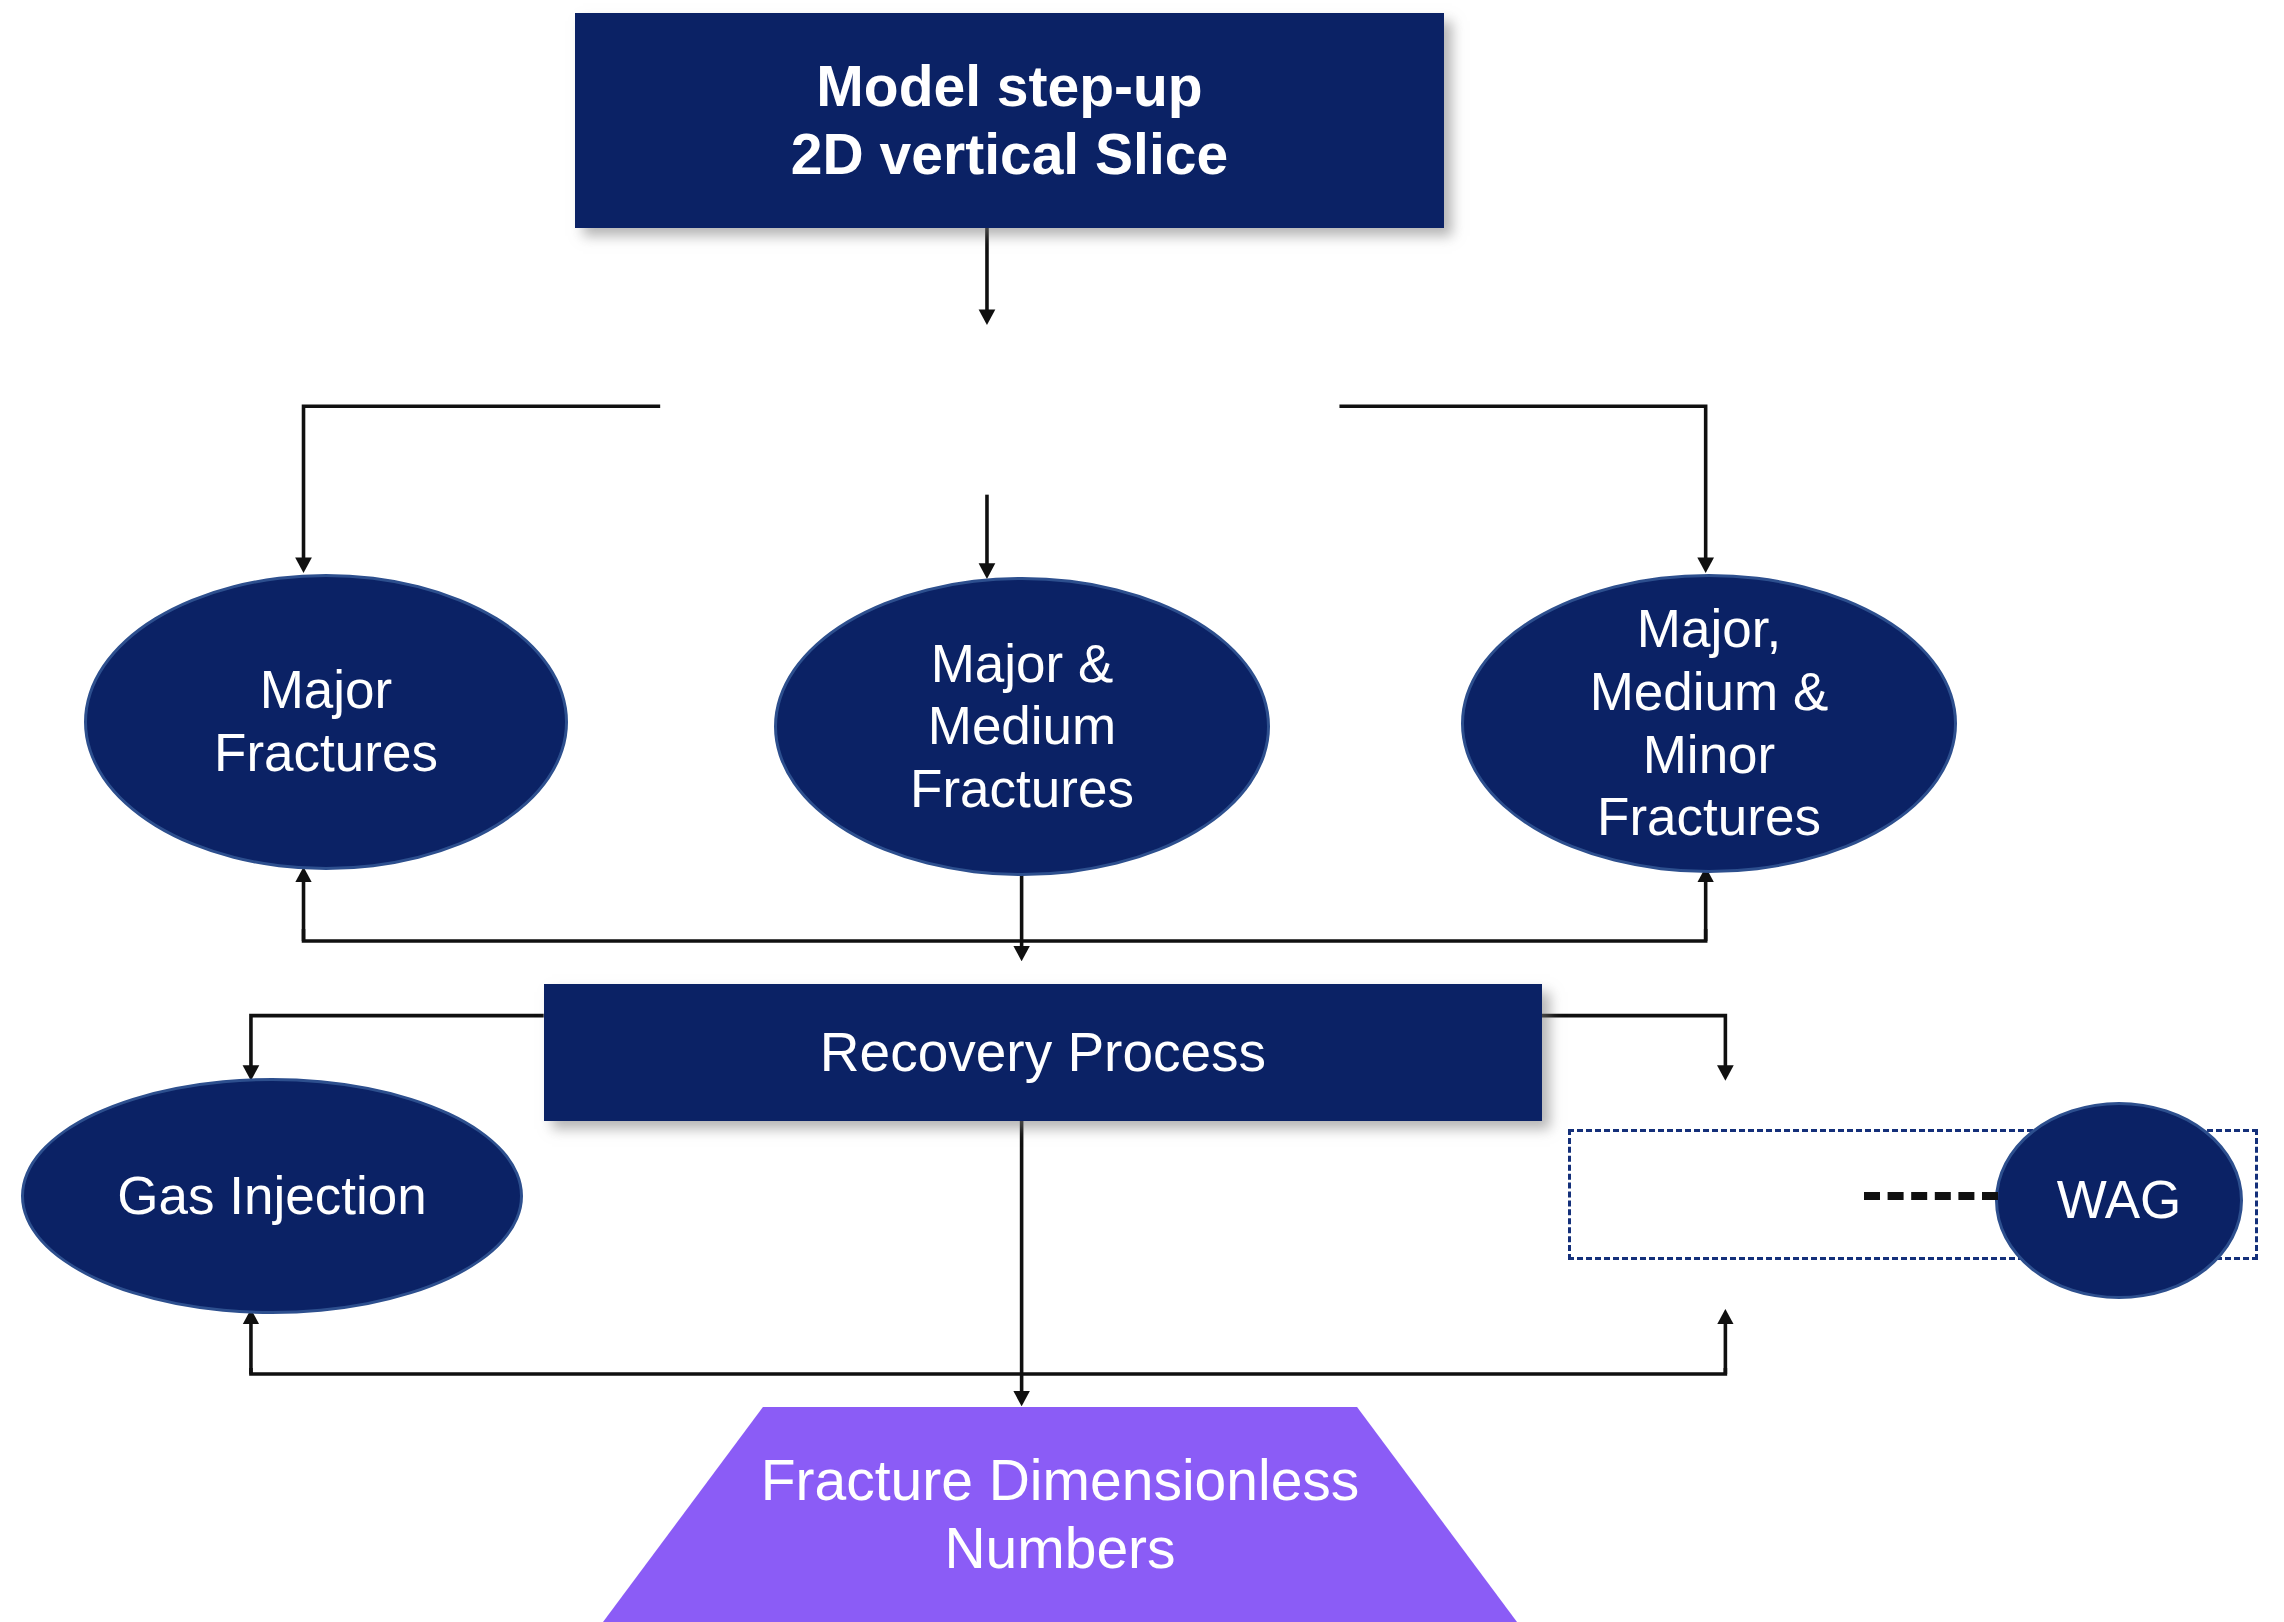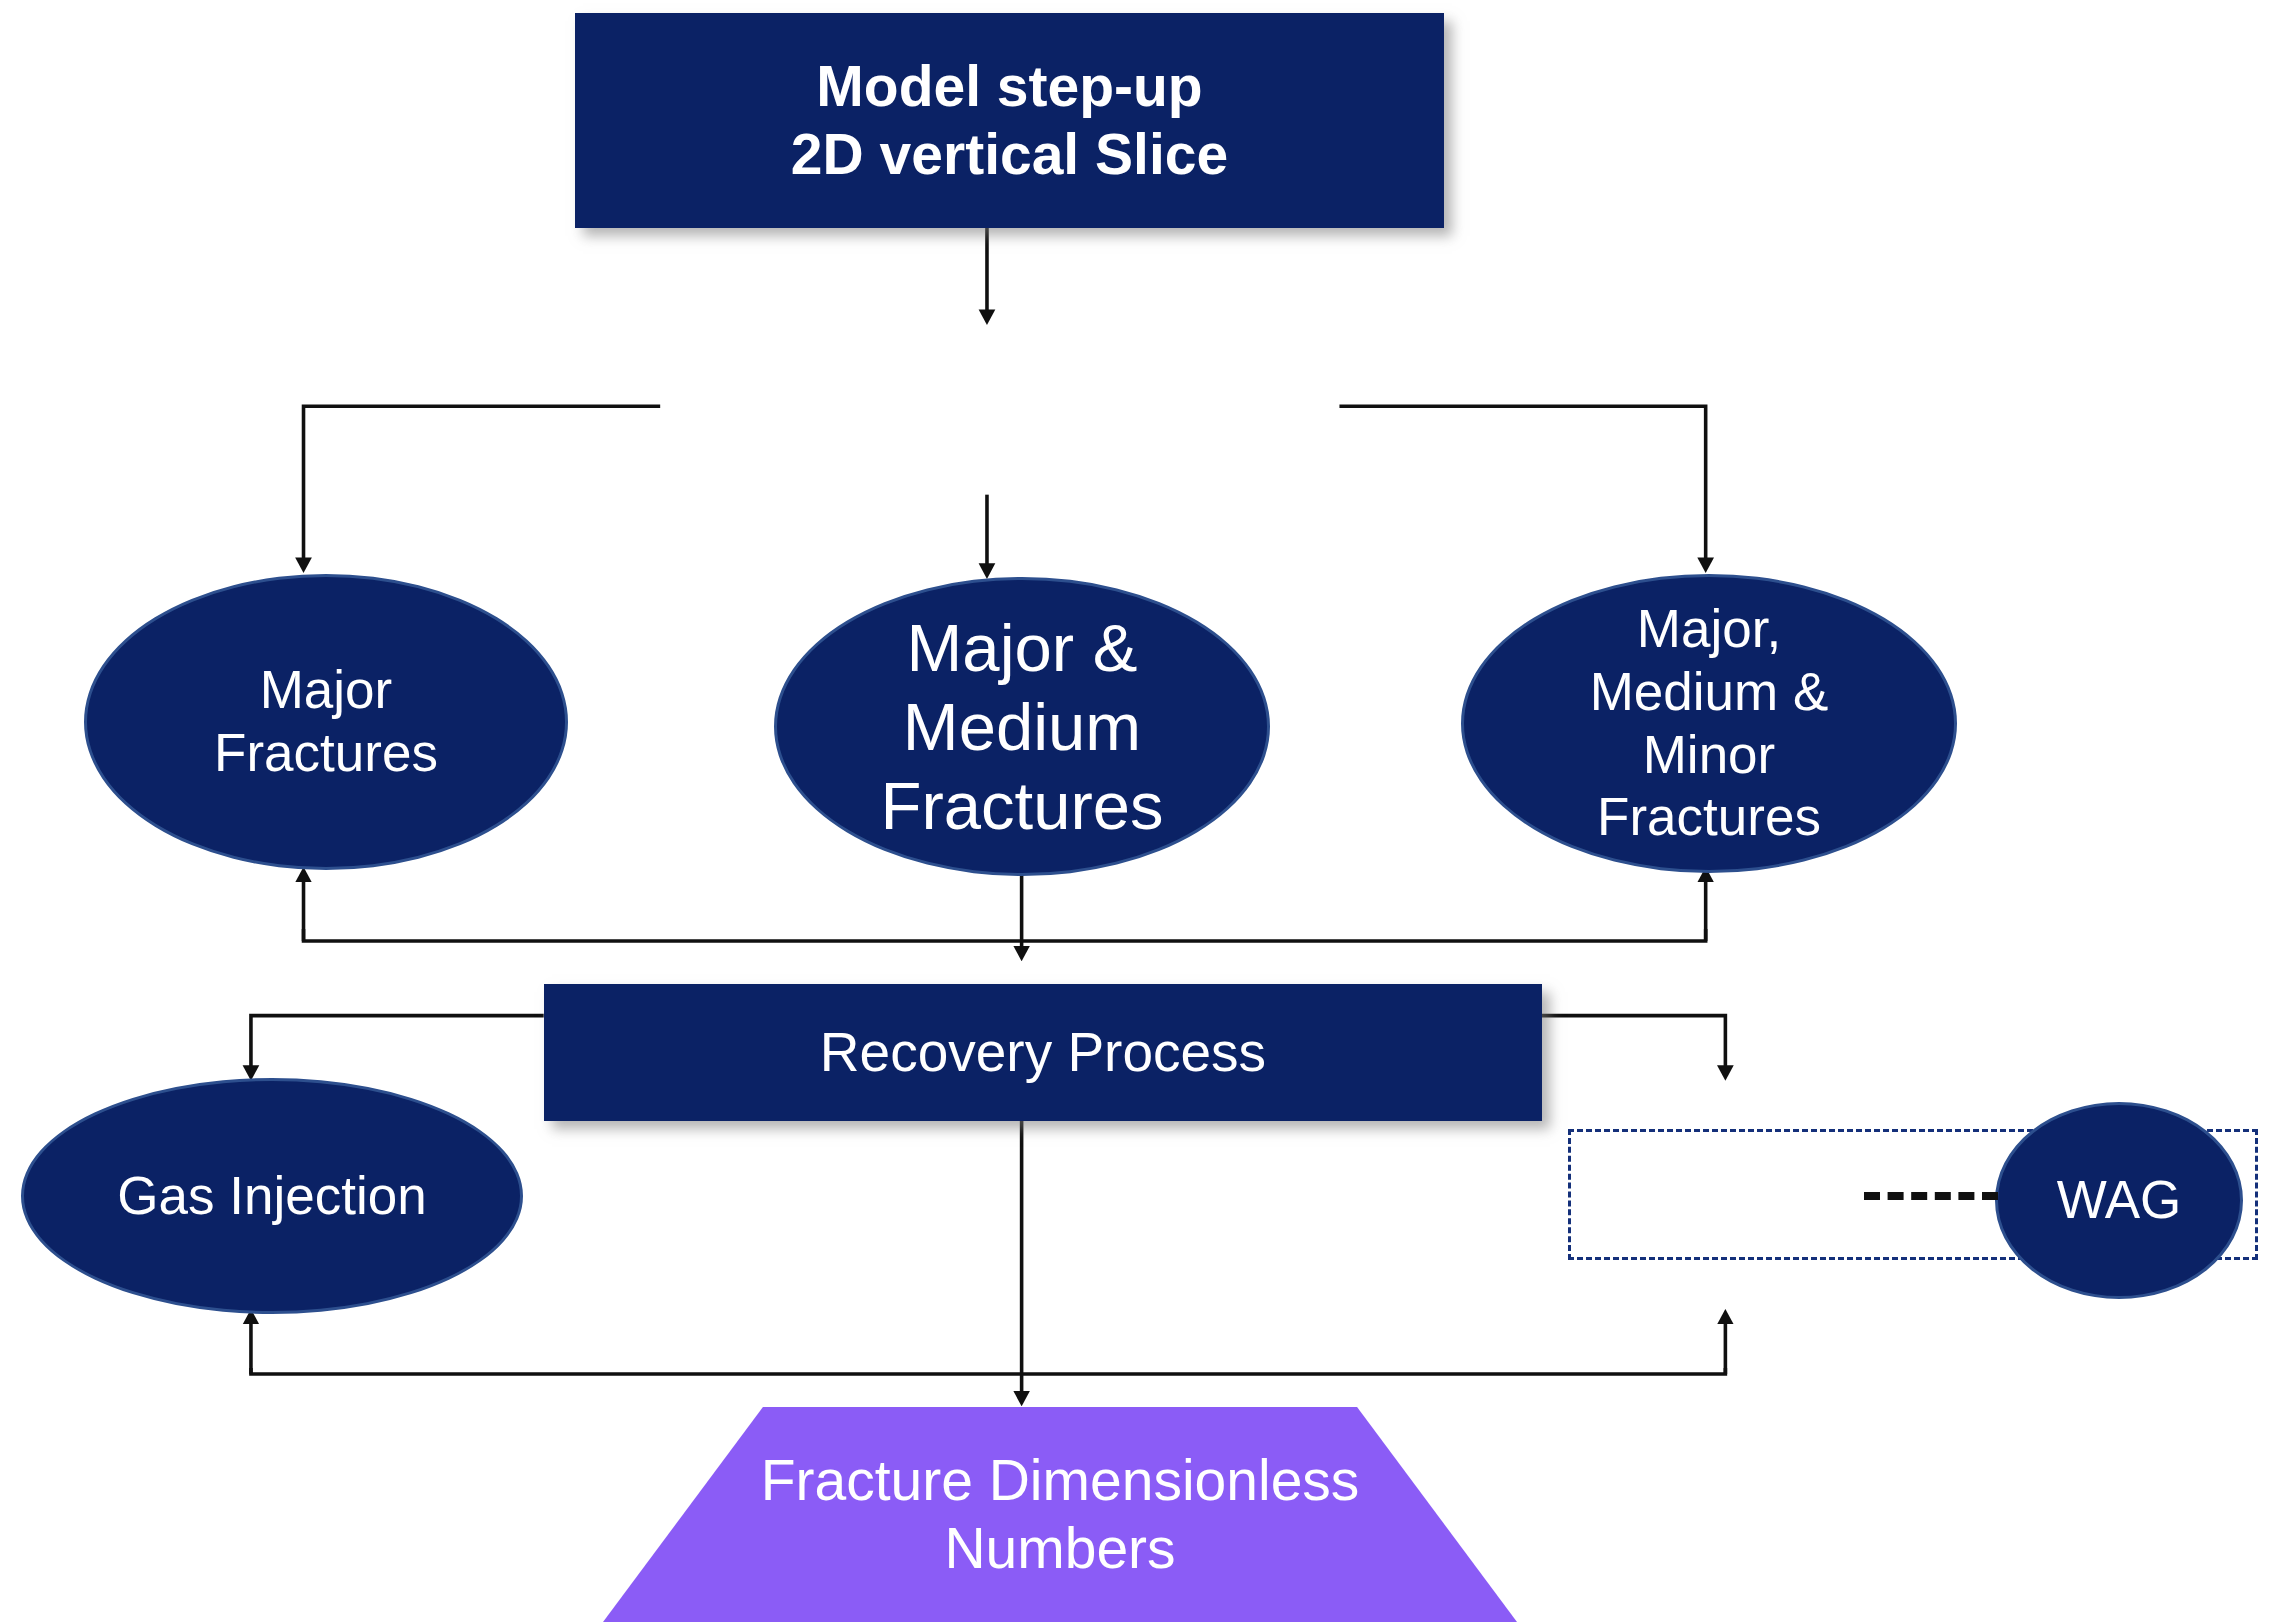--- a/index.html
+++ b/index.html
@@ -72,21 +72,21 @@
   
   .dash-connector {
     position: absolute;
     z-index: 6;
     border-top: 8.4px dashed #101010;
   }
 
   #n-model      { left: 553px;  top: 13px;   width: 869px; height: 215px;  font-size: 57px; font-weight: bold; margin-left: 22px; }
   #n-fracnet    { left: 660px; top: 320px;  width: 678px; height: 173px;  font-size: 55px; }
   #n-major      { left: 84px;  top: 574px;  width: 484px;  height: 296px;  font-size: 53px; }
-  #n-majmed     { left: 774px; top: 577px;  width: 496px;  height: 299px;  font-size: 67px; }
+  #n-majmed     { left: 774px; top: 577px;  width: 496px;  height: 299px;  font-size: 53px; }
   #n-majmedmin  { left: 1461px; top: 574px;  width: 496px;  height: 299px;  font-size: 53px; }
   #n-recovery   { left: 544px;  top: 962px; width: 998px; height: 137px;  font-size: 55px; margin-top: 22px; }
   #n-gas        { left: 21px;   top: 1078px; width: 502px;  height: 236px;  font-size: 53px; font-weight: normal; }
   #n-fwag       { left: 1601px; top: 1075px; width: 248px;  height: 248px;  font-size: 53px; }
   #n-wag        { left: 1995px; top: 1102px; width: 248px;  height: 197px;  font-size: 53px; }
   #n-fdn        { left: 603px; top: 1407px; width: 914px; height: 215px;  font-size: 57px; }
 
   #grp-wag      { left: 1568px; top: 1129px; width: 690px; height: 131px; }
   #conn-fwag-wag{ left: 1864px; top: 1192px; width: 134px; }
 </style>

